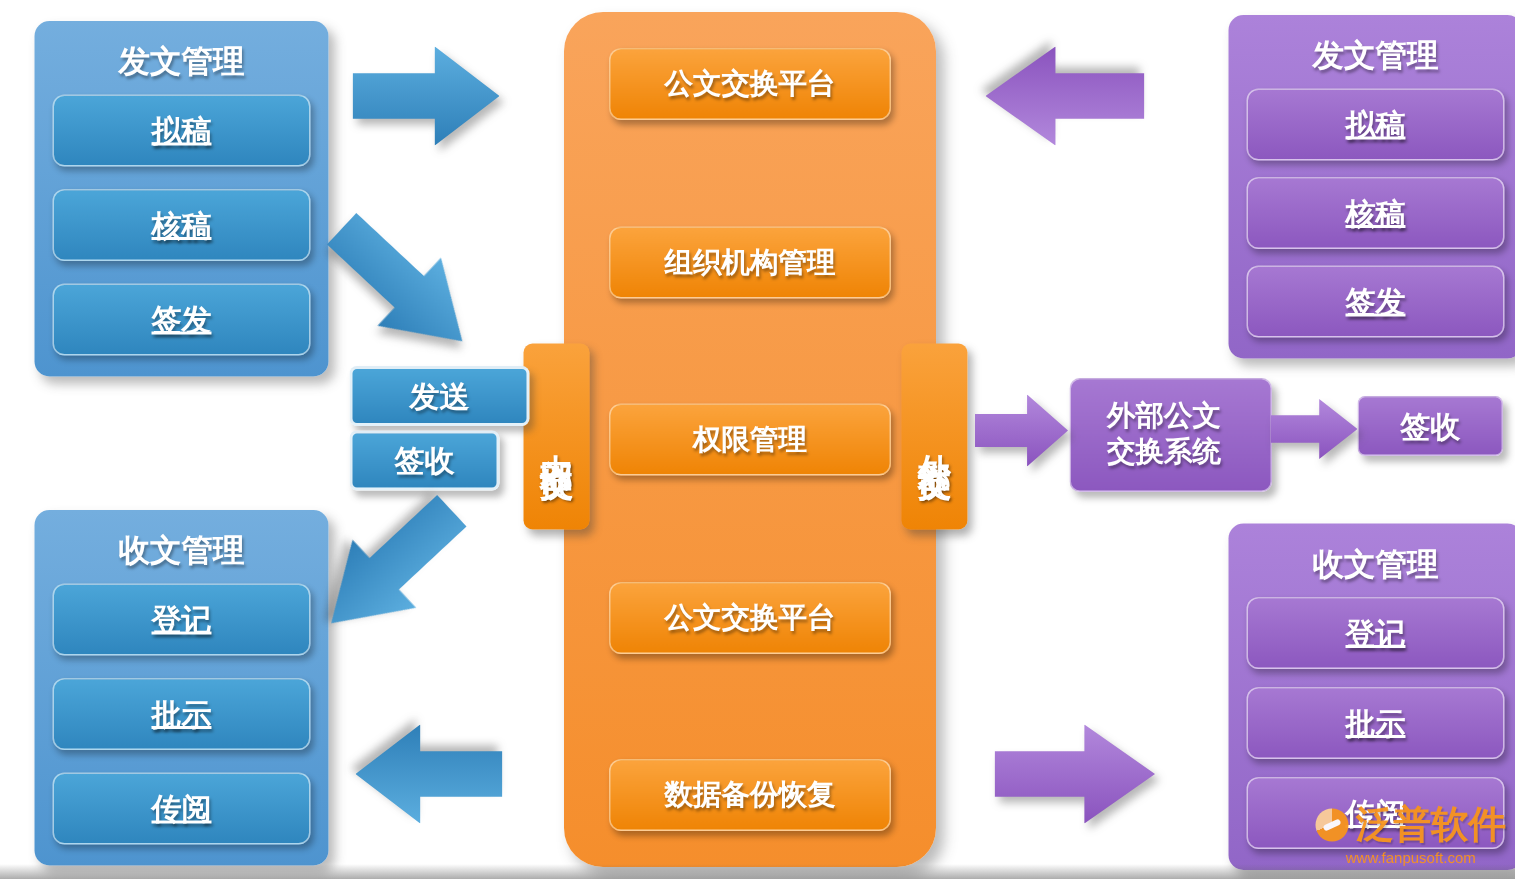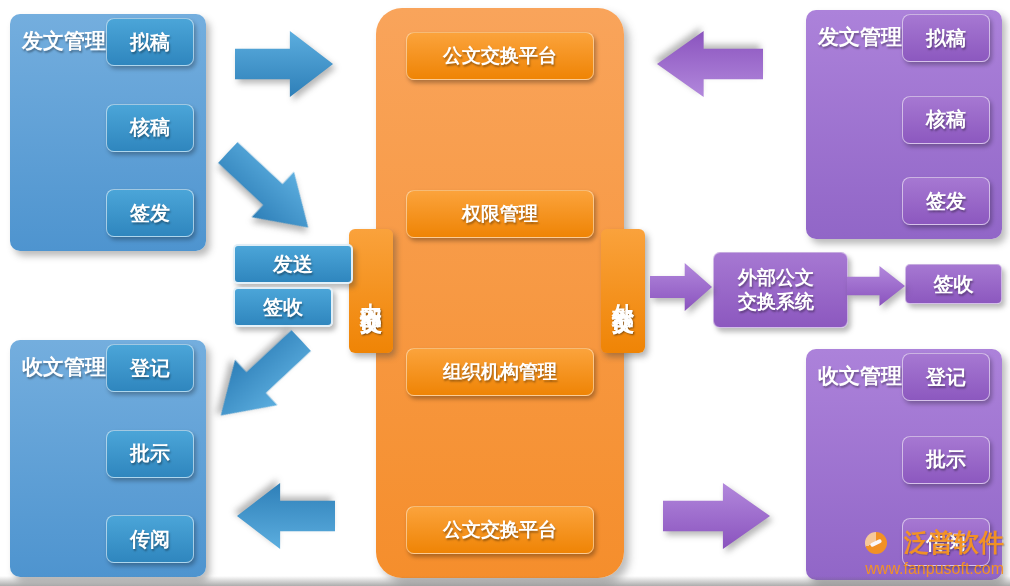--- a/index.html
+++ b/index.html
@@ -3,34 +3,35 @@
 <meta charset="utf-8">
 <style>
   html,body{margin:0;padding:0;background:#e9e9e9;}
   .stage{
     position:relative;width:1010px;height:586px;background:#ffffff;overflow:hidden;
     font-family:"Liberation Sans","DejaVu Sans",sans-serif;
   }
   
   .panel{
     position:absolute;border-radius:10px;box-sizing:border-box;
-    padding:4px 12px 14px;display:flex;flex-direction:row;
+    padding:4px 12px 14px;display:flex;flex-direction:column;
     box-shadow:4px 5px 7px rgba(60,60,60,.35);
+    margin-left:13px;
   }
   .panel.blue{background:linear-gradient(180deg,#74AEDE,#4E94CF);}
   .panel.purple{background:linear-gradient(180deg,#AC82DA,#9166C7);}
   .panel-title{
     text-align:center;color:#fff;font-weight:bold;font-size:21px;
     padding:9px 0 8px;text-shadow:1px 2px 2px rgba(0,0,0,.35);flex:0 0 auto;
   }
   .panel-items{display:flex;flex-direction:column;justify-content:space-between;flex:1;}
   .panel-item{
     height:46px;border-radius:8px;display:flex;align-items:center;justify-content:center;
     color:#fff;font-weight:bold;font-size:20px;text-shadow:1px 2px 2px rgba(0,0,0,.35);
-    border:1px solid rgba(255,255,255,.55);box-shadow:2px 3px 4px rgba(0,0,0,.28);
+    border:1px solid rgba(255,255,255,.55);box-shadow:2px 3px 4px rgba(0,0,0,.28);text-decoration:underline;
   }
   .panel.blue .panel-item{background:linear-gradient(180deg,#4BA5D8,#2F86BE);}
   .panel.purple .panel-item{background:linear-gradient(180deg,#A678D2,#8C58BF);}
   
   .center-rect{
     position:absolute;left:376px;top:8px;width:248px;height:570px;border-radius:26px;
     background:linear-gradient(180deg,#F9A45B,#F58E2C);
     box-shadow:5px 6px 9px rgba(60,60,60,.35);
     text-decoration:underline;
   }
@@ -82,21 +83,21 @@
   .wm-logo{
     width:22px;height:22px;border-radius:50%;
     background:conic-gradient(#F7941D 0 250deg,#FCCE98 250deg 360deg);
     position:relative;display:inline-block;
   }
   .wm-logo::after{
     content:"";position:absolute;left:5px;top:9px;width:12px;height:4px;
     background:#fff;border-radius:2px;transform:rotate(-25deg);
   }
   .wm-brand{font-size:25px;font-weight:bold;color:#F7941D;text-shadow:1px 1px 1px rgba(0,0,0,.2);}
-  .wm-url{font-size:16px;color:#F7941D;margin-top:1px;}
+  .wm-url{font-size:10px;color:#F7941D;margin-top:1px;}
   
   .page-shadow{
     position:absolute;left:0;right:0;bottom:0;height:10px;z-index:70;pointer-events:none;
     background:linear-gradient(180deg,rgba(100,100,100,0),rgba(90,90,90,.5));
   }
 </style>
 </head>
 <body>
 
 <div class="stage">
@@ -133,23 +134,24 @@
     <div class="panel-items">
       <div class="panel-item">登记</div>
       <div class="panel-item">批示</div>
       <div class="panel-item">传阅</div>
     </div>
   </div>
 
   <div class="center-rect">
     <div class="modules">
       <div class="module">公文交换平台</div>
+      <div class="module">组织机构管理</div>
       <div class="module">权限管理</div>
-      <div class="module">组织机构管理</div>
       <div class="module">公文交换平台</div>
+      <div class="module">数据备份恢复</div>
     </div>
   </div>
 
   <div class="vlabel" style="left:349px;top:229px;">内部交换</div>
   <div class="vlabel" style="left:601px;top:229px;">外部交换</div>
 
   <div class="flow-box blue" style="left:233px;top:244px;width:120px;height:40px;">发送</div>
   <div class="flow-box blue" style="left:233px;top:287px;width:100px;height:40px;">签收</div>
 
   <div class="flow-box purple ext-system" style="left:713px;top:252px;width:135px;height:76px;padding-left:16px;">外部公文交换系统</div>

